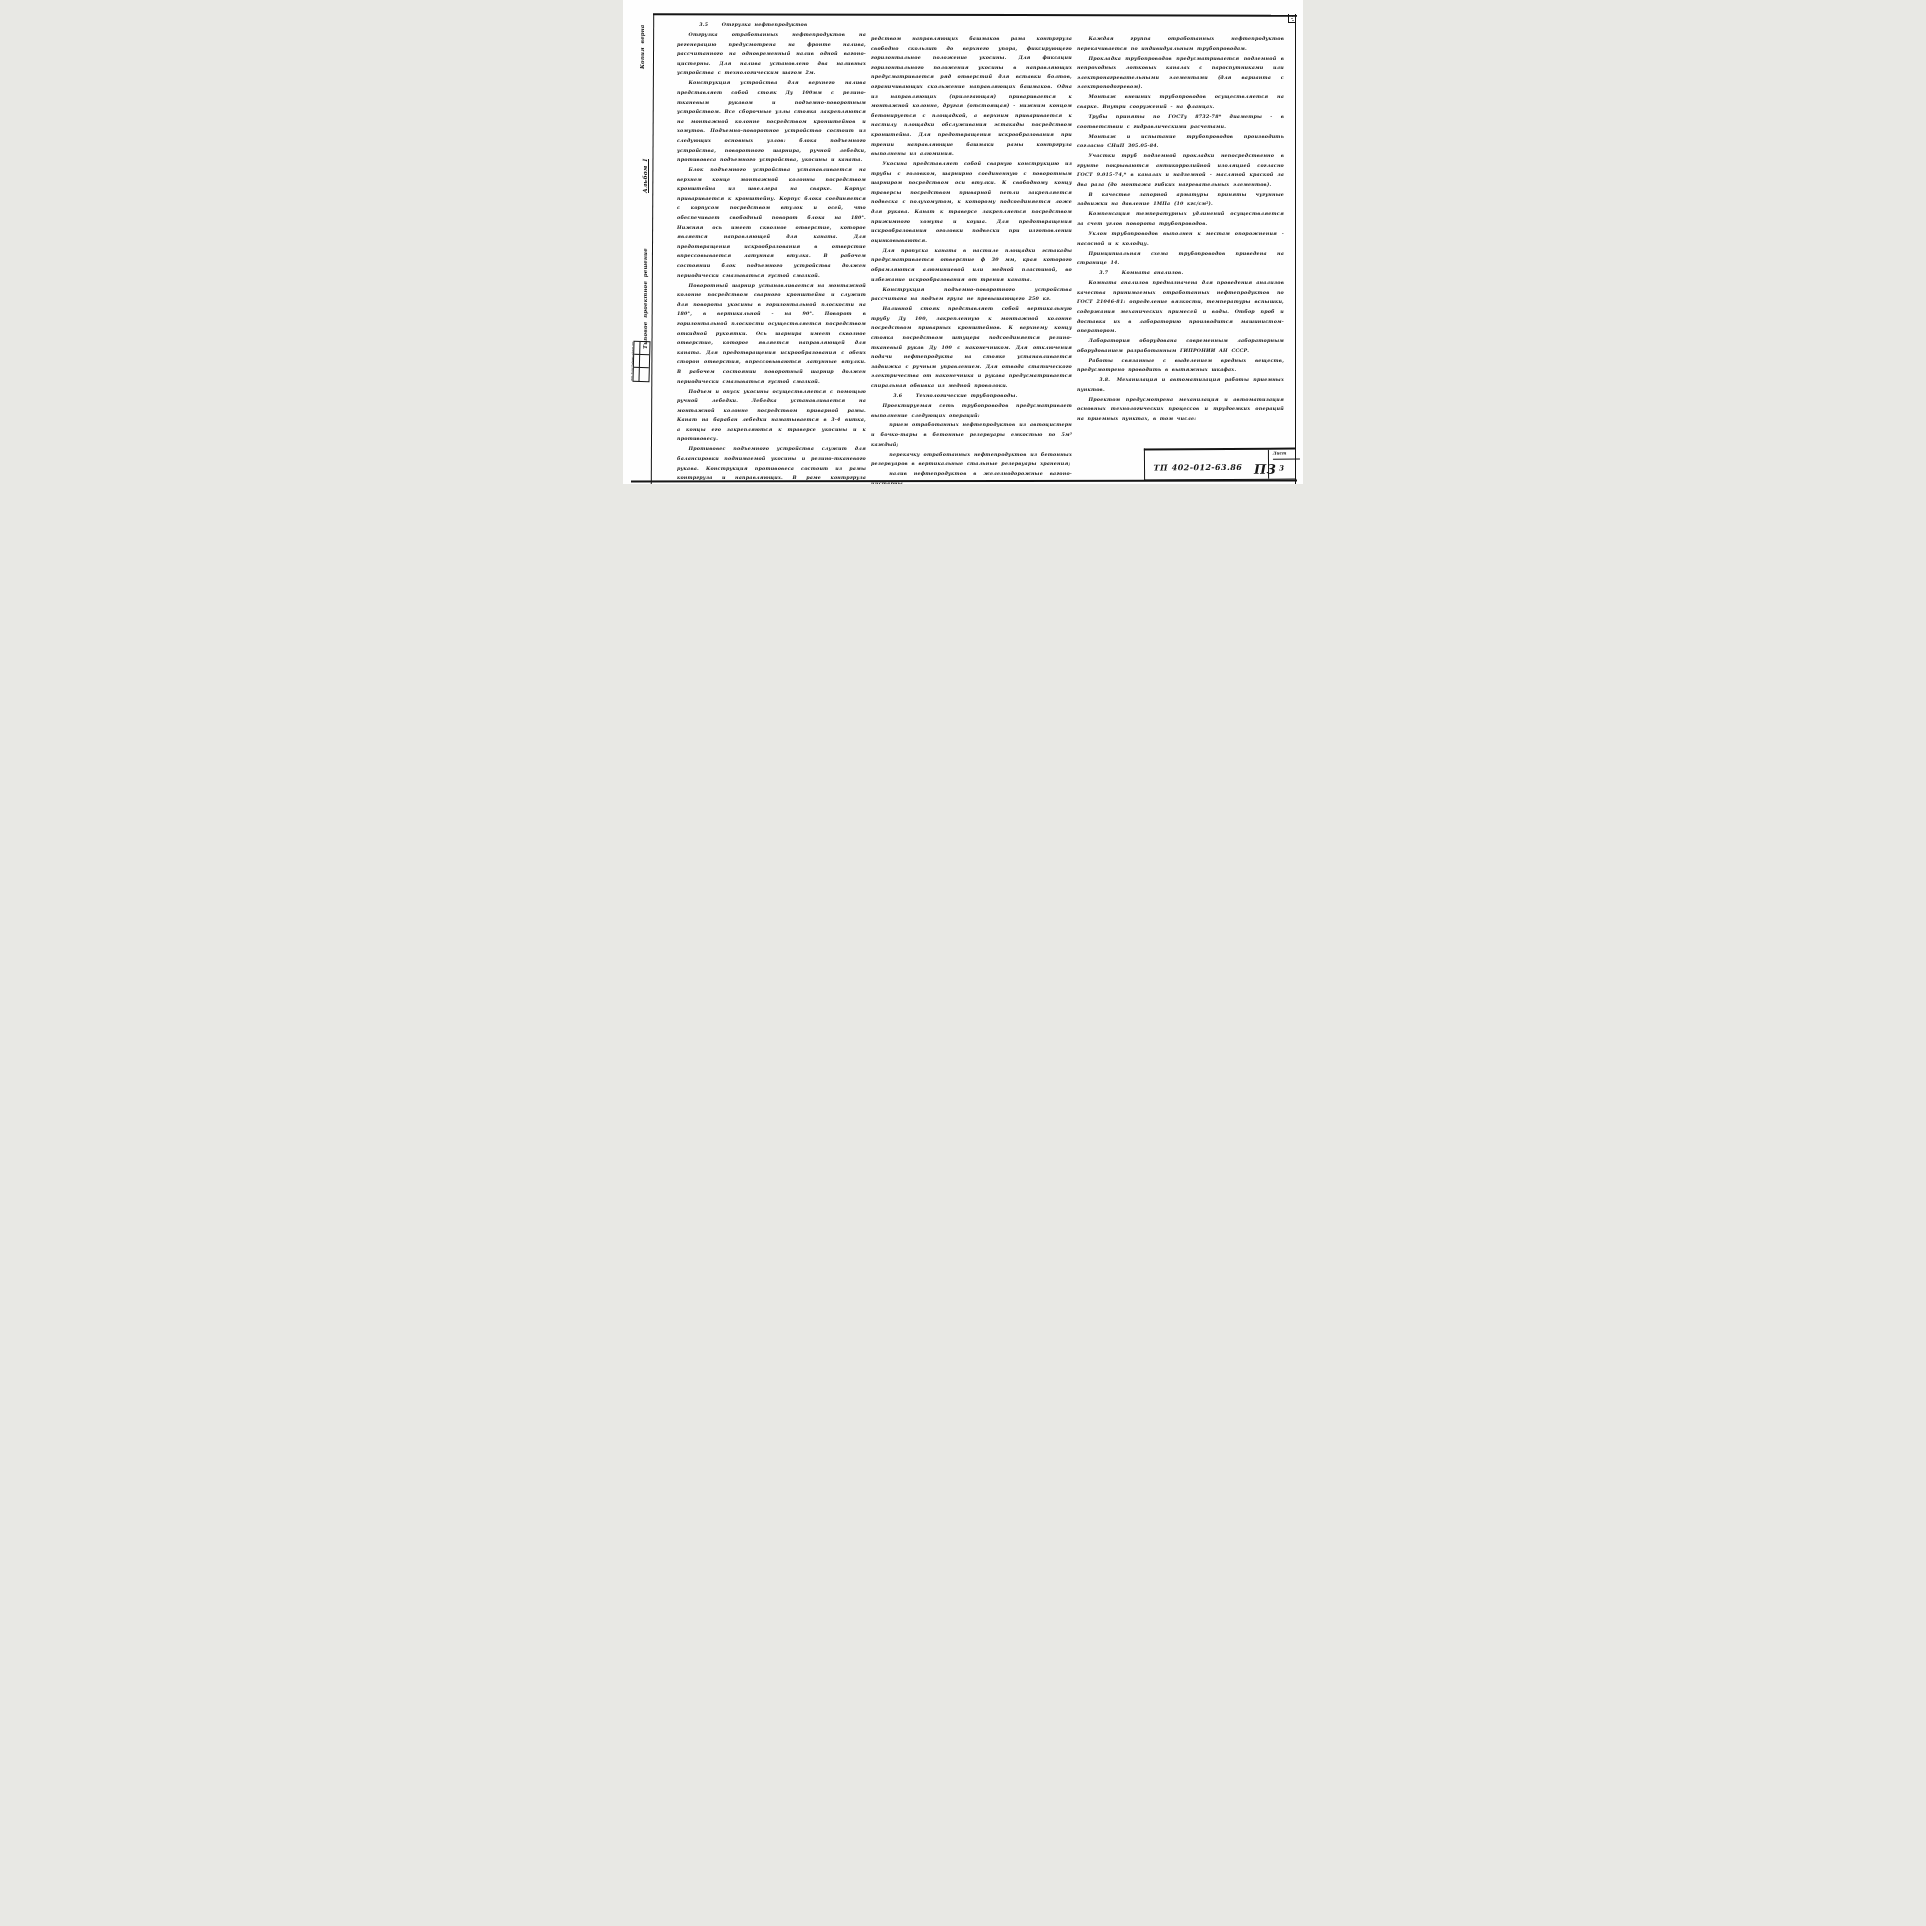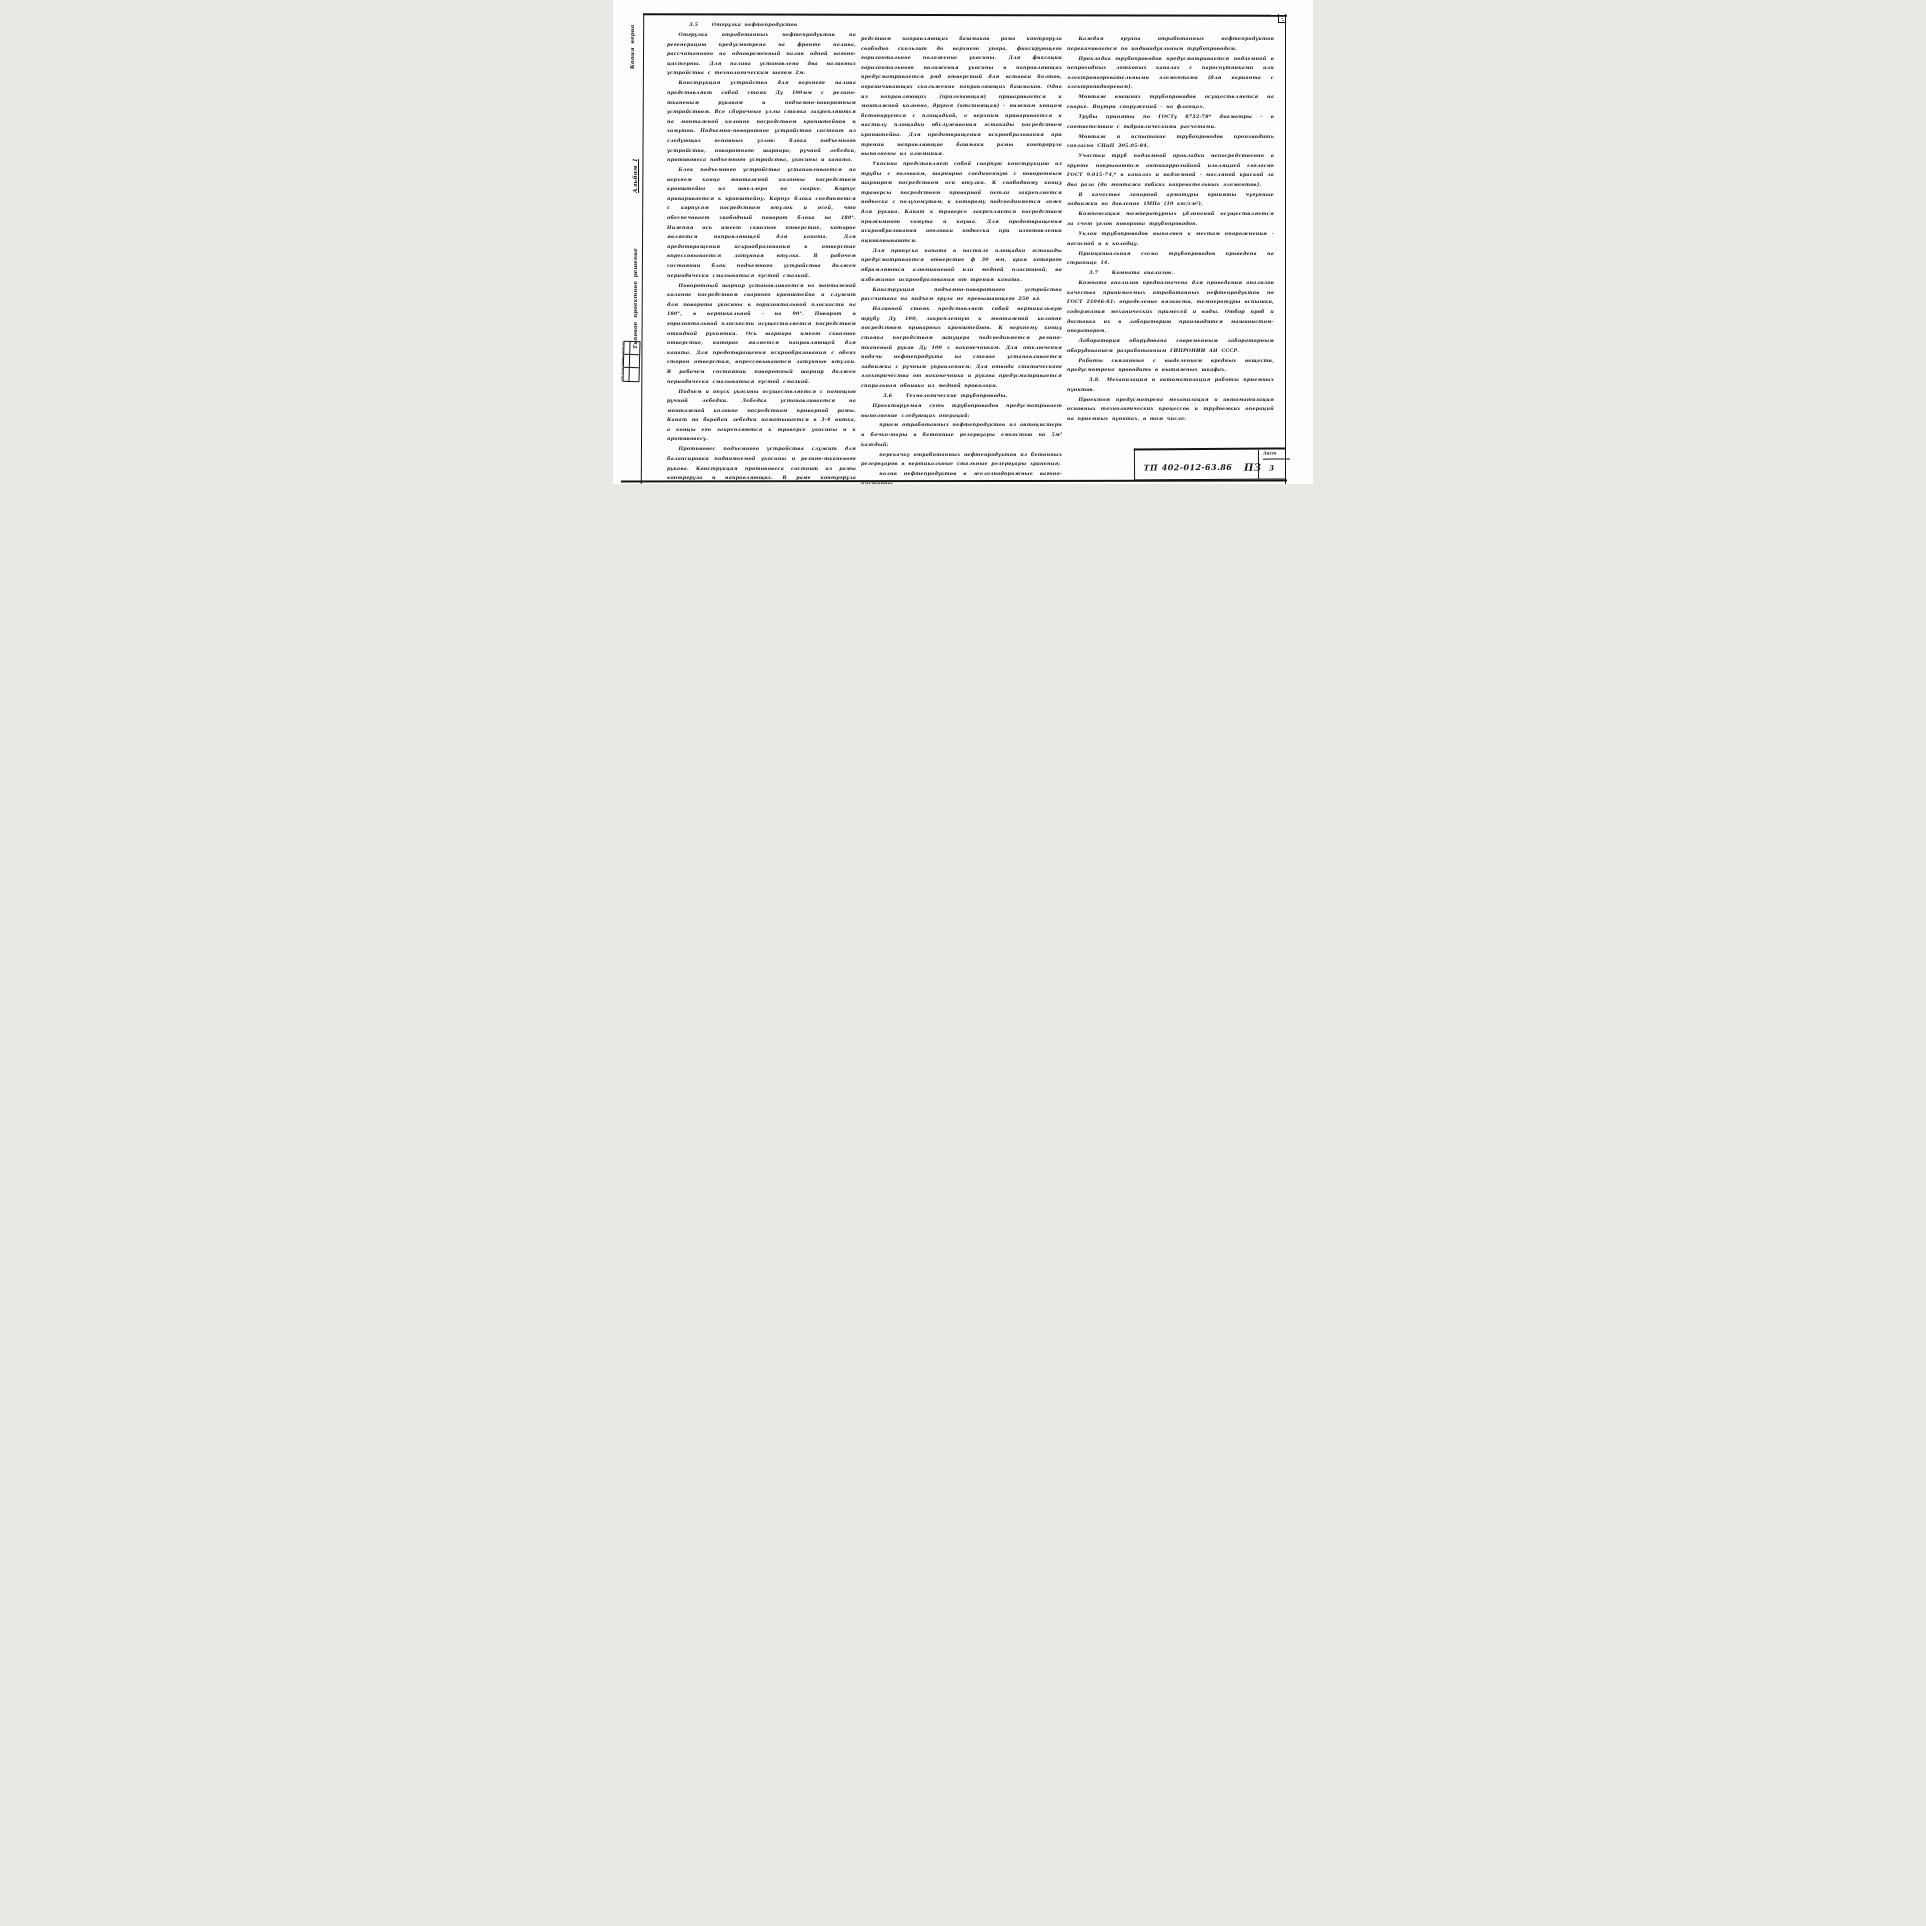--- a/index.html
+++ b/index.html
@@ -4,21 +4,20 @@
 <style>
   html,body{margin:0;padding:0;background:#e8e8e4;}
   .sheet{
     position:relative;
     width:680px;height:484px;
     margin:0 auto;
     background:#fefefe;
     overflow:hidden;
     font-family:"DejaVu Serif", serif;
     color:#161616;
-    padding-left:20px;
   }
   
   .line{position:absolute;background:#151515;}
   .top-line{left:30px;top:14px;width:644px;height:1.5px;transform:rotate(.15deg);}
   .right-line{left:672px;top:14px;width:1.2px;height:470px;}
   .left-margin-line{left:29px;top:14px;width:1.2px;height:470px;transform:rotate(.3deg);}
   .bottom-line{left:7.7px;top:480px;width:666px;height:1.5px;transform:rotate(-.1deg);}
   .corner-box-v{left:665px;top:14px;width:1.2px;height:8.5px;}
   .corner-box-h{left:665px;top:21.6px;width:8px;height:1.2px;}
   .corner-smudge{position:absolute;left:668px;top:16px;width:3.1px;height:4.6px;opacity:.55;}
@@ -73,21 +72,21 @@
     border-top:2.3px solid #151515;border-bottom:1.9px solid #151515;
     border-left:1.5px solid #151515;
     box-sizing:border-box;
     transform:rotate(-.4deg);
   }
   .tb-code{
     position:absolute;left:8.5px;top:11.6px;
     font-size:8px;letter-spacing:0.4px;word-spacing:0.8px;
   }
   .tb-doc{
-    position:absolute;left:109px;top:12.3px;font-size:10px;
+    position:absolute;left:109px;top:12.3px;font-size:13px;
   }
   .tb-right{
     position:absolute;right:0;top:0;width:28px;height:100%;
     border-left:1.5px solid #151515;box-sizing:border-box;
   }
   .tb-sheet-label{
     position:absolute;left:3.9px;top:0.8px;width:100%;height:9.2px;
     border-bottom:1.5px solid #151515;box-sizing:border-box;
     font-size:4.2px;letter-spacing:0;word-spacing:0;
   }

